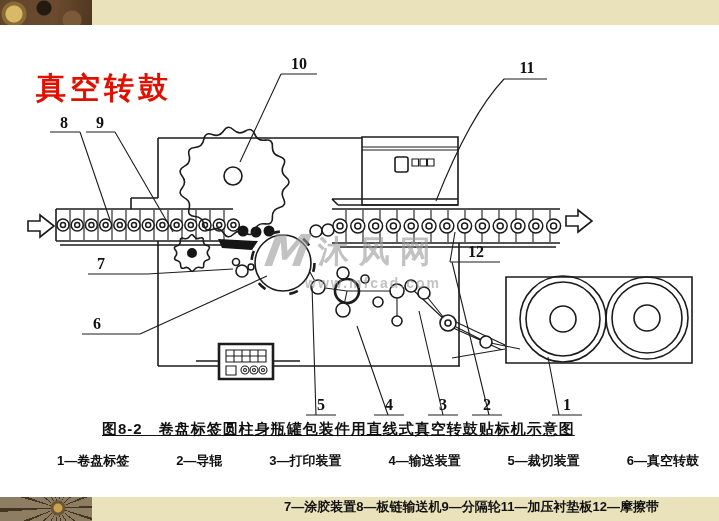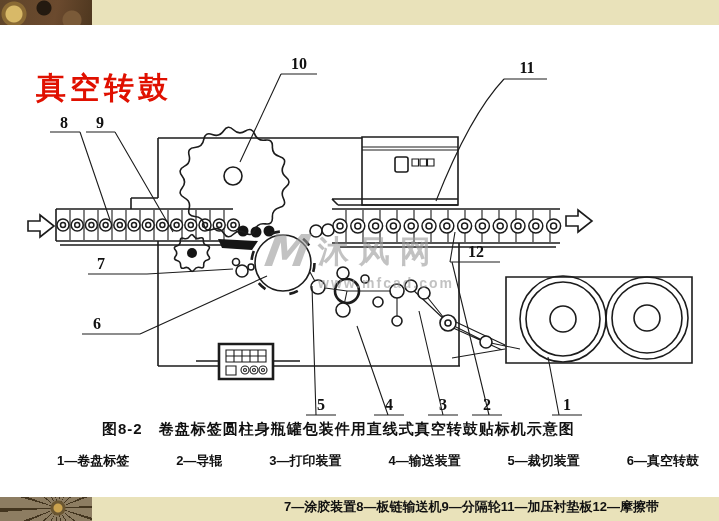--- a/index.html
+++ b/index.html
@@ -29,24 +29,24 @@
   .thick{fill:none;stroke:#1c1c1c;stroke-width:2.6;}
   .fillb{fill:#151515;stroke:none;}
   .white{fill:#ffffff;stroke:#1c1c1c;stroke-width:1.6;}
   .lbl{fill:#111;stroke:none;font:bold 16px "Liberation Serif",serif;text-anchor:middle;}
   g[data-circle-row] circle{fill:#fff;stroke:#1c1c1c;stroke-width:1.5;}
   
   .wm{position:absolute;left:266px;top:229px;color:#9b9b9b;opacity:.6;pointer-events:none;}
   .wm-top{display:flex;align-items:center;gap:8px;}
   .wm-logo{font:italic 900 44px "DejaVu Sans",sans-serif;transform:skewX(-10deg);line-height:1;}
   .wm-name{font:900 31px "Liberation Sans",sans-serif;letter-spacing:10px;line-height:1;}
-  .wm-url{font:700 14px "Liberation Sans",sans-serif;letter-spacing:2px;margin:2px 0 0 52px;}
+  .wm-url{font:700 14px "Liberation Sans",sans-serif;letter-spacing:2px;margin:2px 0 0 39px;}
   
   .caption{position:absolute;left:102px;top:420px;color:#111;
-           font:bold 15px "Liberation Sans",sans-serif;letter-spacing:1px;}
+           font:bold 15px "Liberation Sans",sans-serif;letter-spacing:1px;text-decoration:underline;}
   .legend{position:absolute;display:flex;justify-content:space-between;color:#111;
           font:bold 13px "Liberation Sans",sans-serif;}
   .legend.row1{left:57px;top:452px;width:642px;}
   .legend.row2{left:57px;top:498px;width:602px;justify-content:flex-end;}
 </style>
 </head>
 <body>
 
 <div class="stage">
 

